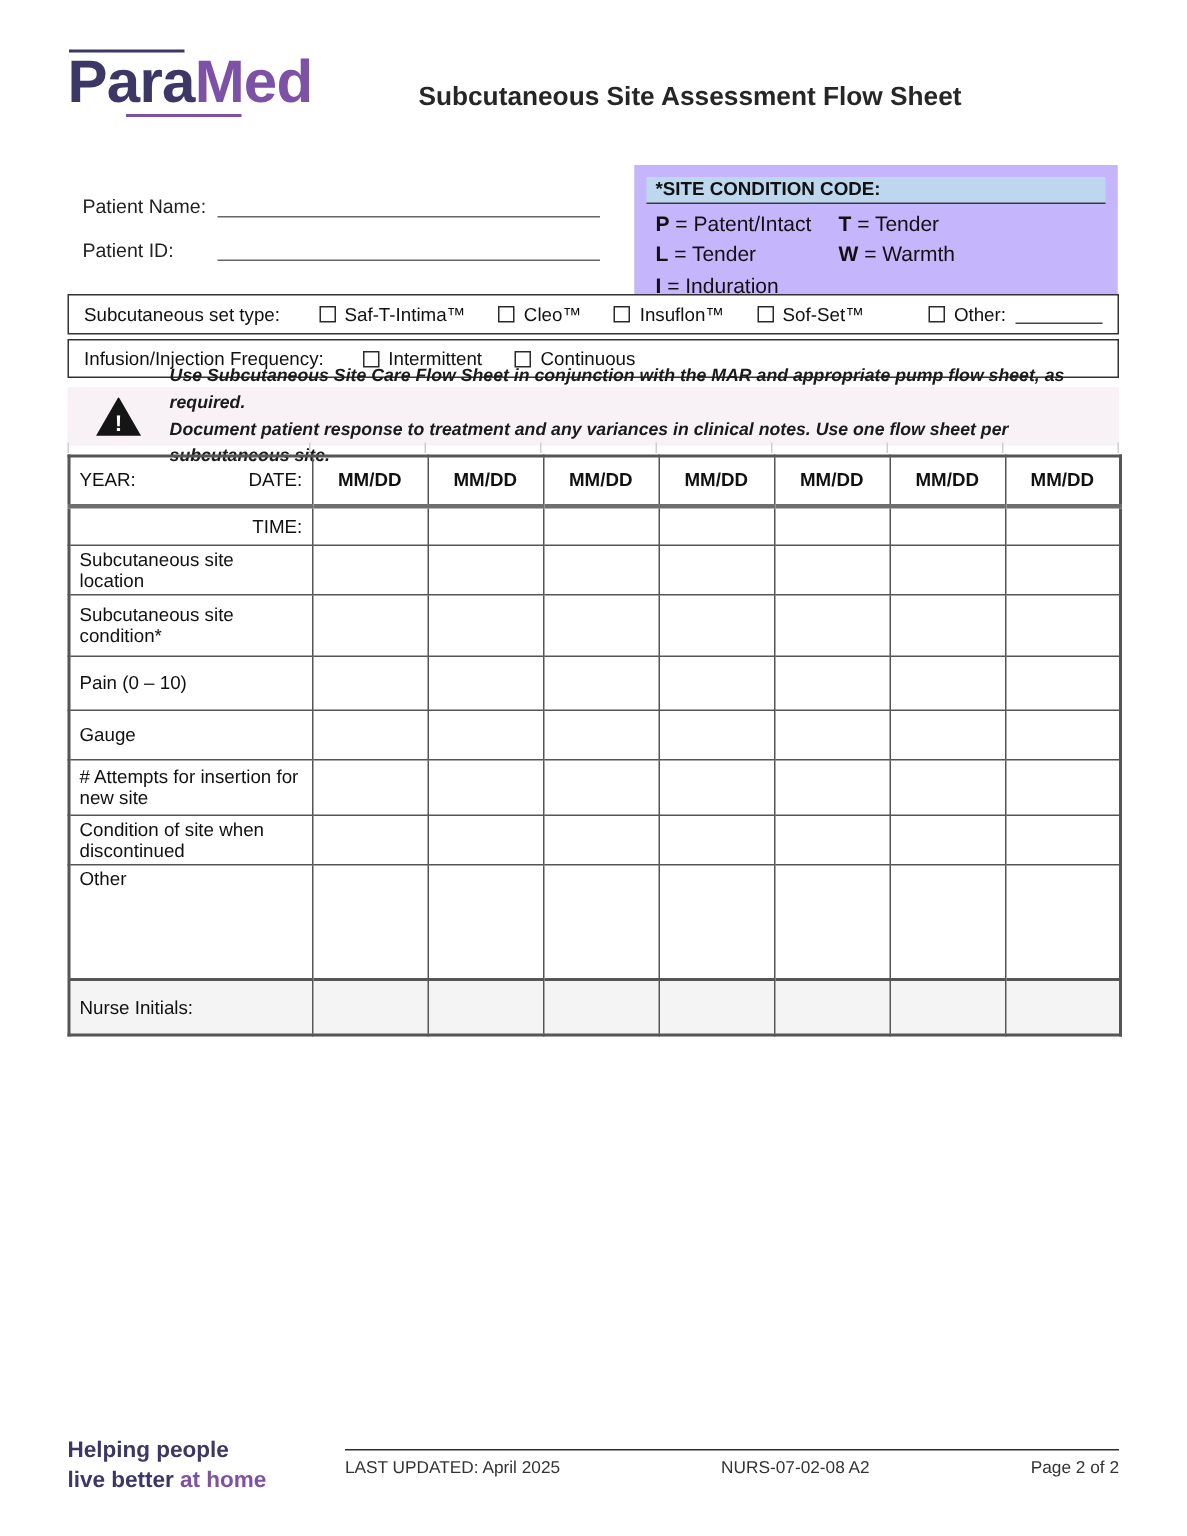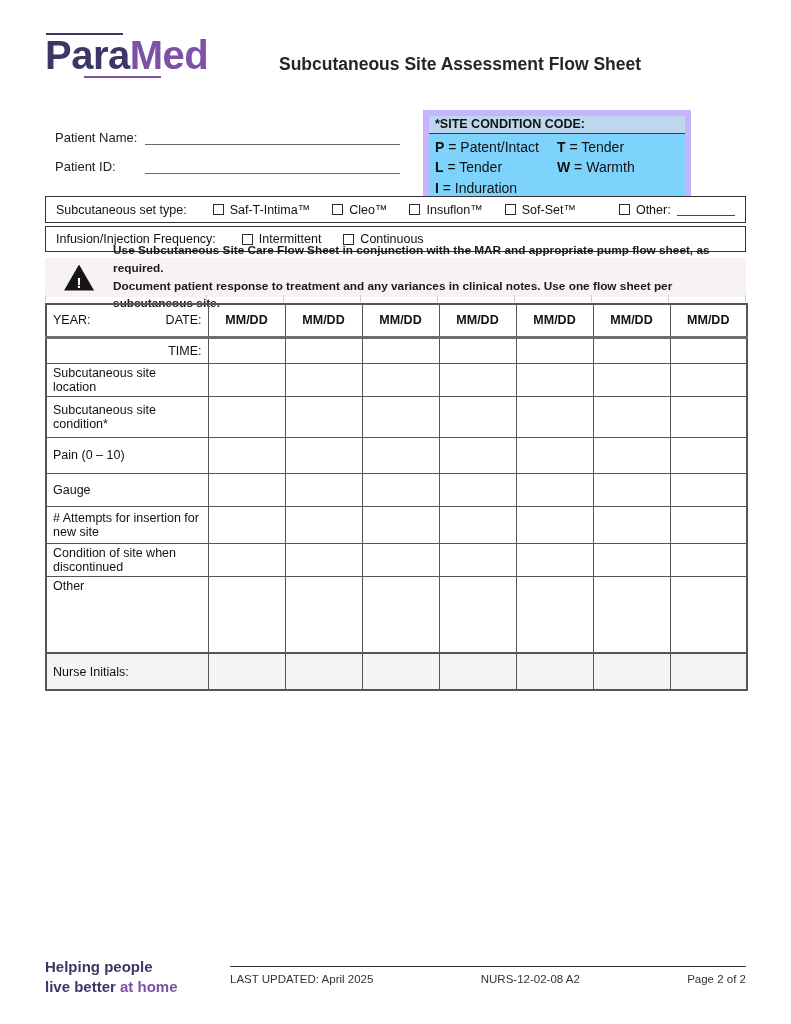--- a/index.html
+++ b/index.html
@@ -17,21 +17,21 @@
   .logo .underline { position:absolute; bottom:-1px; right:0px; width:66%; height:2px; background:#7d51a8; }
   
   .title { position:absolute; left:180px; top:54px; width:560px; text-align:center;
            font-size:17.5px; font-weight:bold; color:#262626; }
   
   .pt-row { position:absolute; left:55px; font-size:13px; color:#222; }
   .pt-name { top:130px; } .pt-id { top:159px; }
   .pt-line { position:absolute; left:145px; width:255px; border-bottom:1.5px solid #666; height:15px; }
   .pt-line-name { top:130px; } .pt-line-id { top:159px; }
   
-  .code-box { position:absolute; left:423px; top:110px; width:268px; border:6px solid #c4b5fd; background:#7dd3fc; }
+  .code-box { position:absolute; left:423px; top:110px; width:322px; border:8px solid #c4b5fd; background:#c4b5fd; }
   .code-head { background:#bdd7ee; font-weight:bold; font-size:12.5px; padding:1px 6px 2px;
                border-bottom:1.5px solid #3a3a3a; color:#111; }
   .code-body { display:grid; grid-template-columns:122px 97px 1fr; padding:3px 6px 4px; font-size:14px; line-height:1.45; color:#111; }
   .code-entry b { font-weight:bold; }
   
   .opt-box { position:absolute; left:45px; width:701px; border:1.5px solid #333;
              display:flex; align-items:center; font-size:12.5px; padding:0 10px; background:#fff; color:#111; }
   .set-box { top:196px; height:27px; }
   .freq-box { top:226px; height:26px; }
   .opt-box .lbl { margin-right:26px; }
@@ -40,21 +40,21 @@
   .other-wrap { display:flex; align-items:center; flex:1; margin-right:0;padding-left:21px; }
   .other-line { flex:1; border-bottom:1.2px solid #444; height:12px; margin-left:6px; }
   
   .warn { position:absolute; left:45px; top:258px; width:701px; height:39px; background:#f8f1f6;
           display:flex; align-items:center; }
   .warn-icon-wrap { width:72px; display:flex; justify-content:center; }
   .tri { position:relative; width:30px; height:26px; background:#151515;
          clip-path:polygon(50% 0, 100% 100%, 0 100%); }
   .tri span { position:absolute; left:0; right:0; bottom:1px; text-align:center;
               color:#fff; font-weight:bold; font-size:15px; line-height:1; }
-  .warn-text { font-size:11.8px; font-weight:600; line-height:1.5; color:#1a1a1a; }
+  .warn-text { font-size:11.8px; font-style:italic; font-weight:600; line-height:1.5; color:#1a1a1a; }
   
   .ghost-row { position:absolute; left:45px; top:295px; width:701px; height:7px; display:flex; }
   .ghost-row i { border-right:1px solid #cfcfcf; height:7px; }
   .ghost-row i:first-child { width:162px; border-left:1px solid #cfcfcf; }
   .ghost-row i { width:77px; }
   
   table.flow { position:absolute; left:45px; top:303px; border-collapse:collapse; table-layout:fixed;
                width:701px; border:2px solid #555; }
   table.flow td { border:1.5px solid #555; font-size:12.5px; padding:2px 6px; vertical-align:middle; color:#111;
                   overflow:hidden; }
@@ -286,18 +286,18 @@
   </tbody>
     </table>
 
   <div class="tagline">
     <div>Helping people</div>
     <div><span>live better </span><span class="purple">at home</span></div>
   </div>
   <div class="foot">
     <div class="foot-row">
       <span>LAST UPDATED: April 2025</span>
-      <span>NURS-12-02-08 A2</span>
+      <span>NURS-07-02-08 A2</span>
       <span>Page 2 of 2</span>
     </div>
   </div>
 
 </div>
 
 </body></html>

